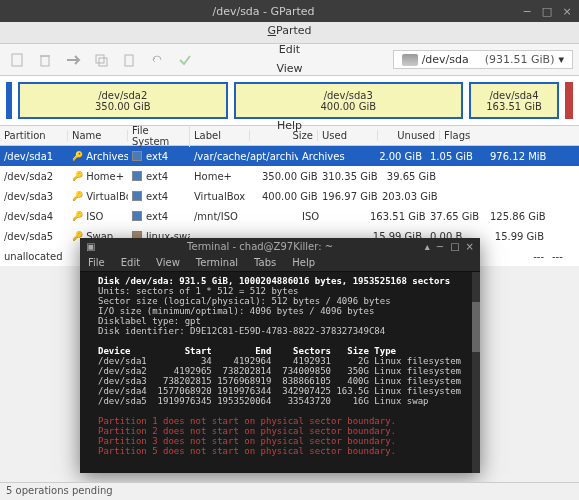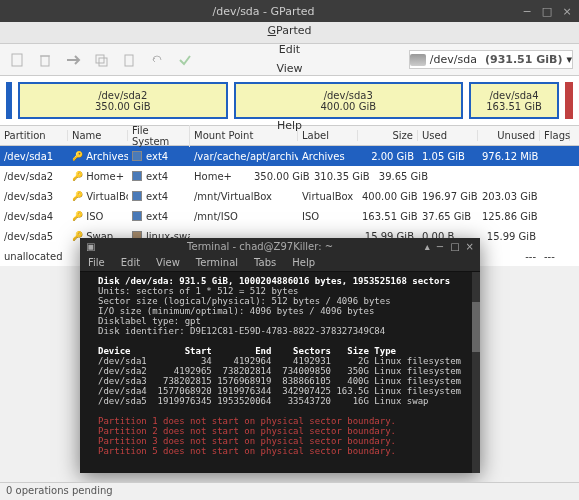--- a/index.html
+++ b/index.html
@@ -7,44 +7,44 @@
 .titlebar { background: #3c3c3c; color: #ccc; height: 22px; display: flex; align-items: center; padding: 0 6px; font-size: 11px; }
 .titlebar .title { flex: 1; text-align: center; }
 .titlebar .win-btns { display: flex; gap: 8px; }
 .titlebar .win-btn { width: 12px; height: 12px; display: flex; align-items: center; justify-content: center; cursor: pointer; color: #aaa; }
 .menubar { background: #e8e8e8; height: 22px; display: flex; align-items: center; padding: 0 4px; gap: 2px; border-bottom: 1px solid #ccc; flex-direction: column; }
 .menubar .menu-item { padding: 2px 6px; cursor: pointer; }
 .menubar .menu-item u { text-decoration: underline; }
 .toolbar { background: #f5f5f5; height: 32px; display: flex; align-items: center; padding: 0 6px; gap: 6px; border-bottom: 1px solid #ccc; }
 .toolbar .tool-btn { width: 22px; height: 22px; display: flex; align-items: center; justify-content: center; cursor: pointer; opacity: 0.4; }
 .toolbar .spacer { flex: 1; }
-.toolbar .device-sel { display: flex; align-items: center; gap: 4px; border: 1px solid #ccc; padding: 2px 0; background: #fff; cursor: pointer; }
+.toolbar .device-sel { display: flex; align-items: center; gap: 4px; border: 1px solid #ccc; padding: 2px 8px; background: #fff; cursor: pointer; }
 .toolbar .disk-icon { width: 16px; height: 12px; background: linear-gradient(#999,#ccc); border-radius: 2px; }
-.toolbar .dev-size { color: #555; margin-left: 4px; font-weight: bold; }
+.toolbar .dev-size { color: #555; margin-left: 12px; }
 .partmap { display: flex; gap: 6px; padding: 6px; background: #fff; height: 50px; border-bottom: 1px solid #ccc; }
 .partmap .seg { border: 2px solid; display: flex; flex-direction: column; align-items: center; justify-content: center; font-size: 10px; position: relative; }
 .partmap .seg.s1 { flex: 0 0 6px; border-color: #2060c0; background: #2060c0; }
 .partmap .seg.s2 { flex: 1 1 210px; border-color: #2060c0; background: #f5f5b8; }
 .partmap .seg.s3 { flex: 1 1 230px; border-color: #2060c0; background: #f5f5b8; }
 .partmap .seg.s4 { flex: 0 0 90px; border-color: #2060c0; background: #f5f5b8; }
 .partmap .seg.s5 { flex: 0 0 8px; border-color: #c04040; background: #c04040; }
 .partmap .seg .pname { font-size: 10px; }
 .partmap .seg .psize { font-size: 10px; }
 .parttable { background: #fff; }
 .parttable .hdr { display: flex; border-bottom: 1px solid #ccc; background: #f5f5f5; height: 20px; align-items: center; font-size: 10px; color: #333; }
 .parttable .hdr > div { padding: 0 4px; border-right: 1px solid #e0e0e0; }
 .parttable .row { display: flex; height: 20px; align-items: center; font-size: 10px; }
 .parttable .row.sel { background: #2060c0; color: #fff; }
 .parttable .row > div { padding: 0 4px; overflow: hidden; white-space: nowrap; }
 .col-part { width: 68px; flex-shrink: 0; }
 .col-name { width: 60px; flex-shrink: 0; display: flex; align-items: center; gap: 3px; }
 .col-fs { width: 62px; flex-shrink: 0; display: flex; align-items: center; gap: 4px; }
 .col-mp { width: 108px; flex-shrink: 0; }
 .col-label { width: 60px; flex-shrink: 0; }
-.col-size { width: 60px; flex-shrink: 0; text-align: right; }
+.col-size { width: 60px; flex-shrink: 0; text-align: right; margin-left: 8px; }
 .col-used { width: 60px; flex-shrink: 0; }
 .col-unused { width: 62px; flex-shrink: 0; text-align: right; }
 .col-flags { width: 30px; flex-shrink: 0; }
 .fs-box { width: 10px; height: 10px; border: 1px solid #888; flex-shrink: 0; }
 .fs-ext4 { background: #4a7ab8; }
 .fs-swap { background: #a88c6c; }
 .fs-unalloc { background: #b0b0b0; }
 .key-icon { font-size: 9px; color: #888; }
 .row.sel .key-icon { color: #fff; }
 .terminal { position: absolute; left: 80px; top: 238px; width: 400px; height: 235px; background: #1a1a1a; color: #ccc; box-shadow: 0 4px 20px rgba(0,0,0,0.5); display: flex; flex-direction: column; }
@@ -145,21 +145,20 @@
     <span class="psize">163.51 GiB</span>
   </div>
   <div class="seg s5"></div>
 </div>
 
 <div class="parttable">
   <div class="hdr">
     <div class="col-part">Partition</div>
     <div class="col-name">Name</div>
     <div class="col-fs">File System</div>
-    <div class="col-mp">Mount Point</div>
     <div class="col-label">Label</div>
     <div class="col-size">Size</div>
     <div class="col-used">Used</div>
     <div class="col-unused">Unused</div>
     <div class="col-flags">Flags</div>
   </div>
   <div id="rows">
       <div class="row sel">
         <div class="col-part">/dev/sda1</div>
         <div class="col-name"><span class="key-icon">🔑</span>Archives</div>
@@ -178,21 +177,20 @@
         <div class="col-label">Home+</div>
         <div class="col-size">350.00 GiB</div>
         <div class="col-used">310.35 GiB</div>
         <div class="col-unused">39.65 GiB</div>
         <div class="col-flags"></div>
       </div>
       <div class="row">
         <div class="col-part">/dev/sda3</div>
         <div class="col-name"><span class="key-icon">🔑</span>VirtualBox</div>
         <div class="col-fs"><span class="fs-box fs-ext4"></span>ext4</div>
-        <div class="col-mp">/mnt/VirtualBox</div>
         <div class="col-label">VirtualBox</div>
         <div class="col-size">400.00 GiB</div>
         <div class="col-used">196.97 GiB</div>
         <div class="col-unused">203.03 GiB</div>
         <div class="col-flags"></div>
       </div>
       <div class="row">
         <div class="col-part">/dev/sda4</div>
         <div class="col-name"><span class="key-icon">🔑</span>ISO</div>
         <div class="col-fs"><span class="fs-box fs-ext4"></span>ext4</div>
@@ -262,14 +260,14 @@
 <span>/dev/sda5  1919976345 1953520064   33543720    16G Linux swap</span>
 
 <span class="red">Partition 1 does not start on physical sector boundary.</span>
 <span class="red">Partition 2 does not start on physical sector boundary.</span>
 <span class="red">Partition 3 does not start on physical sector boundary.</span>
 <span class="red">Partition 5 does not start on physical sector boundary.</span>
 <div class="t-scroll"><div class="t-thumb"></div></div></div>
 </div>
 
 <div class="statusbar">
-  <span>0 operations pending</span>
+  <span>5 operations pending</span>
 </div>
 
 </body></html>

